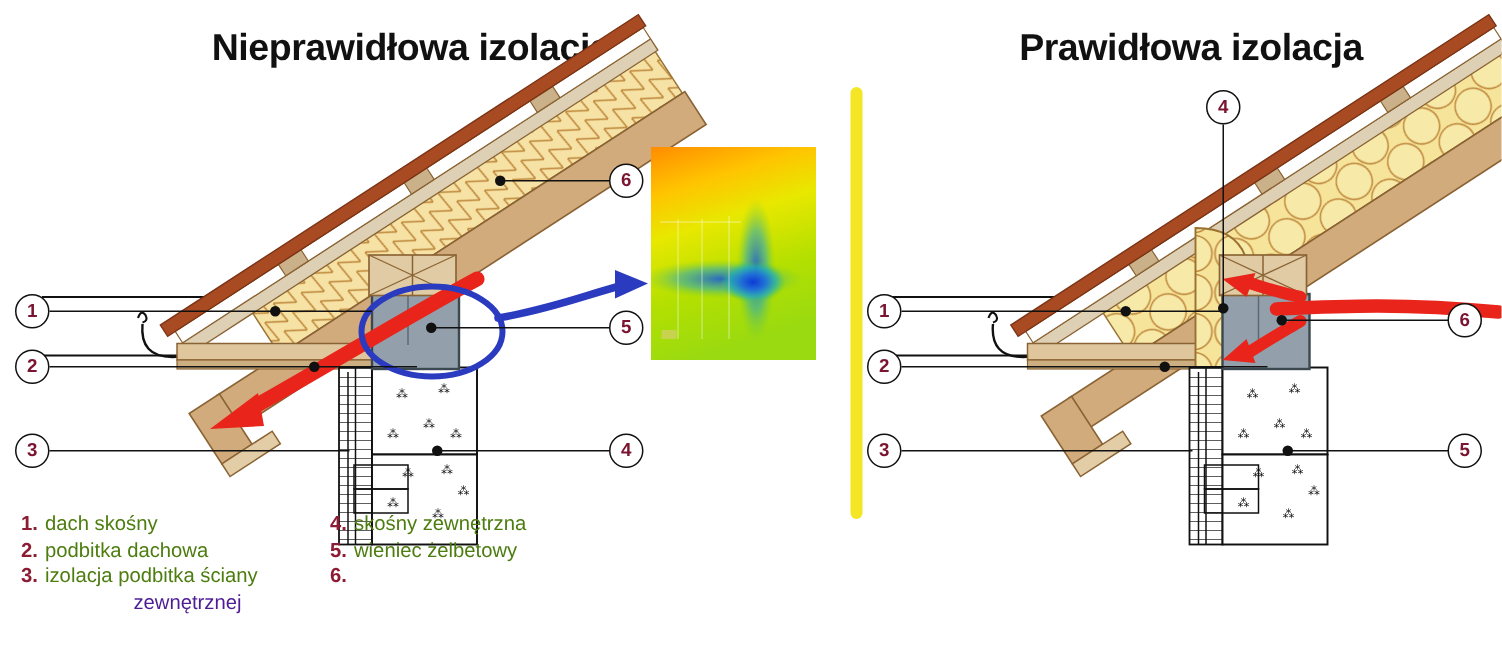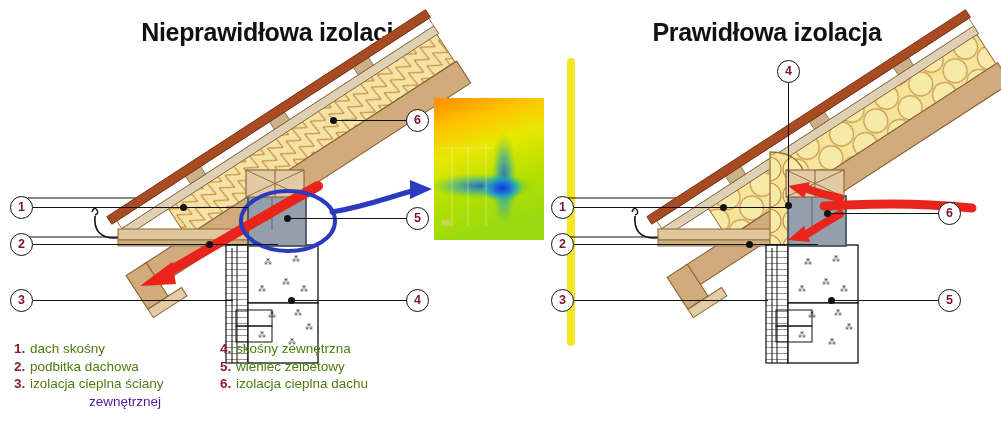--- a/index.html
+++ b/index.html
@@ -4,21 +4,21 @@
 <title>Izolacja dachu</title>
 <style>
   html,body{margin:0;padding:0;background:#ffffff;}
   body{
     width:1001px;height:431px;position:relative;overflow:hidden;
     font-family:"Liberation Sans","DejaVu Sans",sans-serif;
     color:#1a1a1a;
   }
   .panel{position:absolute;top:0;height:431px;}
   #panel-left{left:0;width:568px;}
-  #panel-right{left:548px;width:426px;}
+  #panel-right{left:575px;width:426px;}
 
   .title{
     position:absolute;top:18px;width:100%;text-align:center;
     font-size:25px;font-weight:bold;letter-spacing:-.3px;color:#111;
     white-space:nowrap;
   }
   #panel-left .title{left:-10px;}
   #panel-right .title{left:6px;}
 
   .divider{
@@ -213,36 +213,35 @@
       <div class="legend-row">
         <span class="legend-num">1.</span>
         <span class="legend-txt">dach skośny</span>
       </div>
       <div class="legend-row">
         <span class="legend-num">2.</span>
         <span class="legend-txt">podbitka dachowa</span>
       </div>
       <div class="legend-row">
         <span class="legend-num">3.</span>
-        <span class="legend-txt">izolacja cieplna ściany</span>
+        <span class="legend-txt">izolacja podbitka ściany</span>
       </div>
       <div class="legend-cont">zewnętrznej</div>
     </div>
     <div class="legend-col">
       <div class="legend-row">
         <span class="legend-num">4.</span>
         <span class="legend-txt">skośny zewnętrzna</span>
       </div>
       <div class="legend-row">
         <span class="legend-num">5.</span>
         <span class="legend-txt">wieniec żelbetowy</span>
       </div>
       <div class="legend-row">
         <span class="legend-num">6.</span>
-        <span class="legend-txt">izolacja cieplna dachu</span>
       </div>
     </div>
   </div>
 </div>
 
 <div class="divider"></div>
 
 <div class="panel" id="panel-right">
 
   <div class="title">Prawidłowa izolacja</div>

